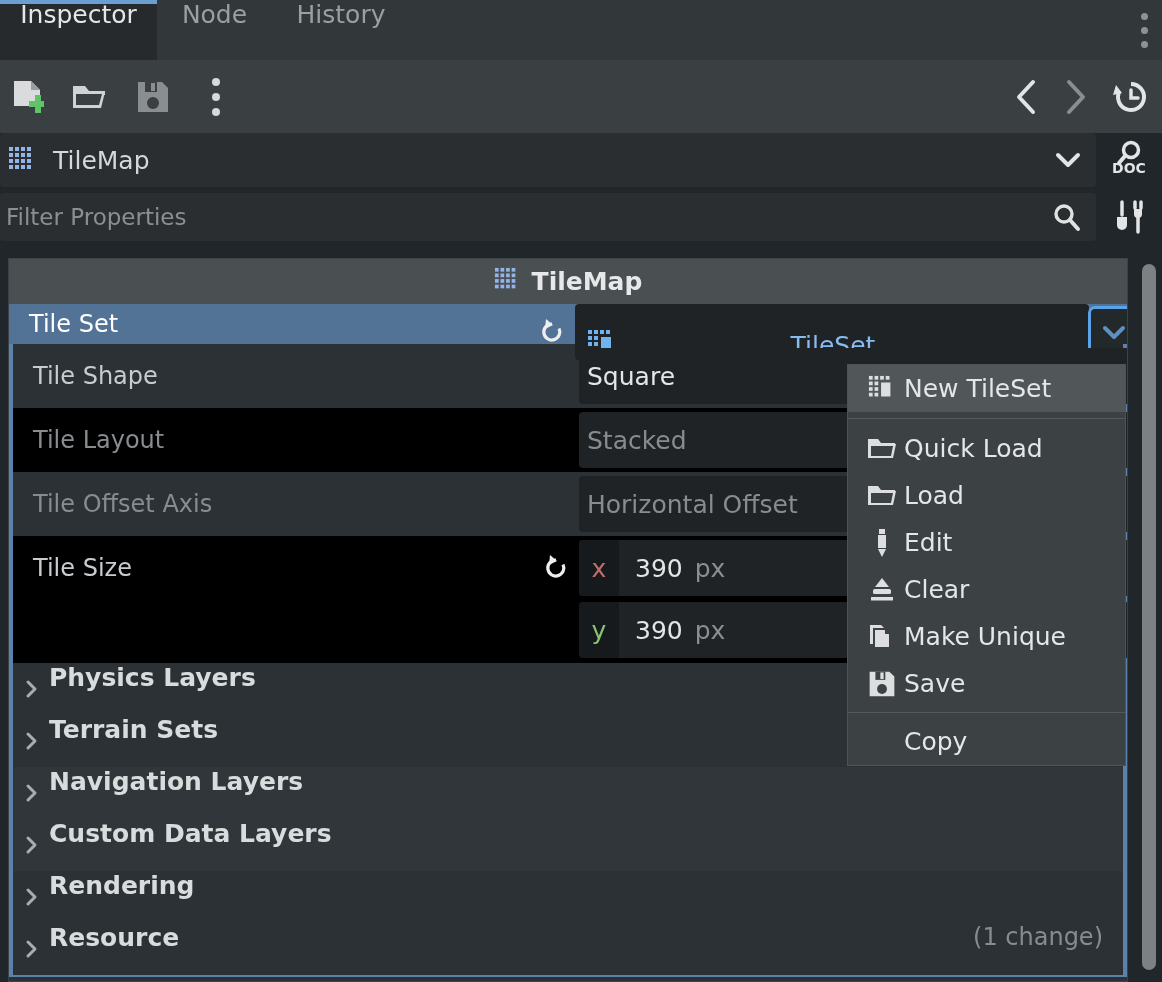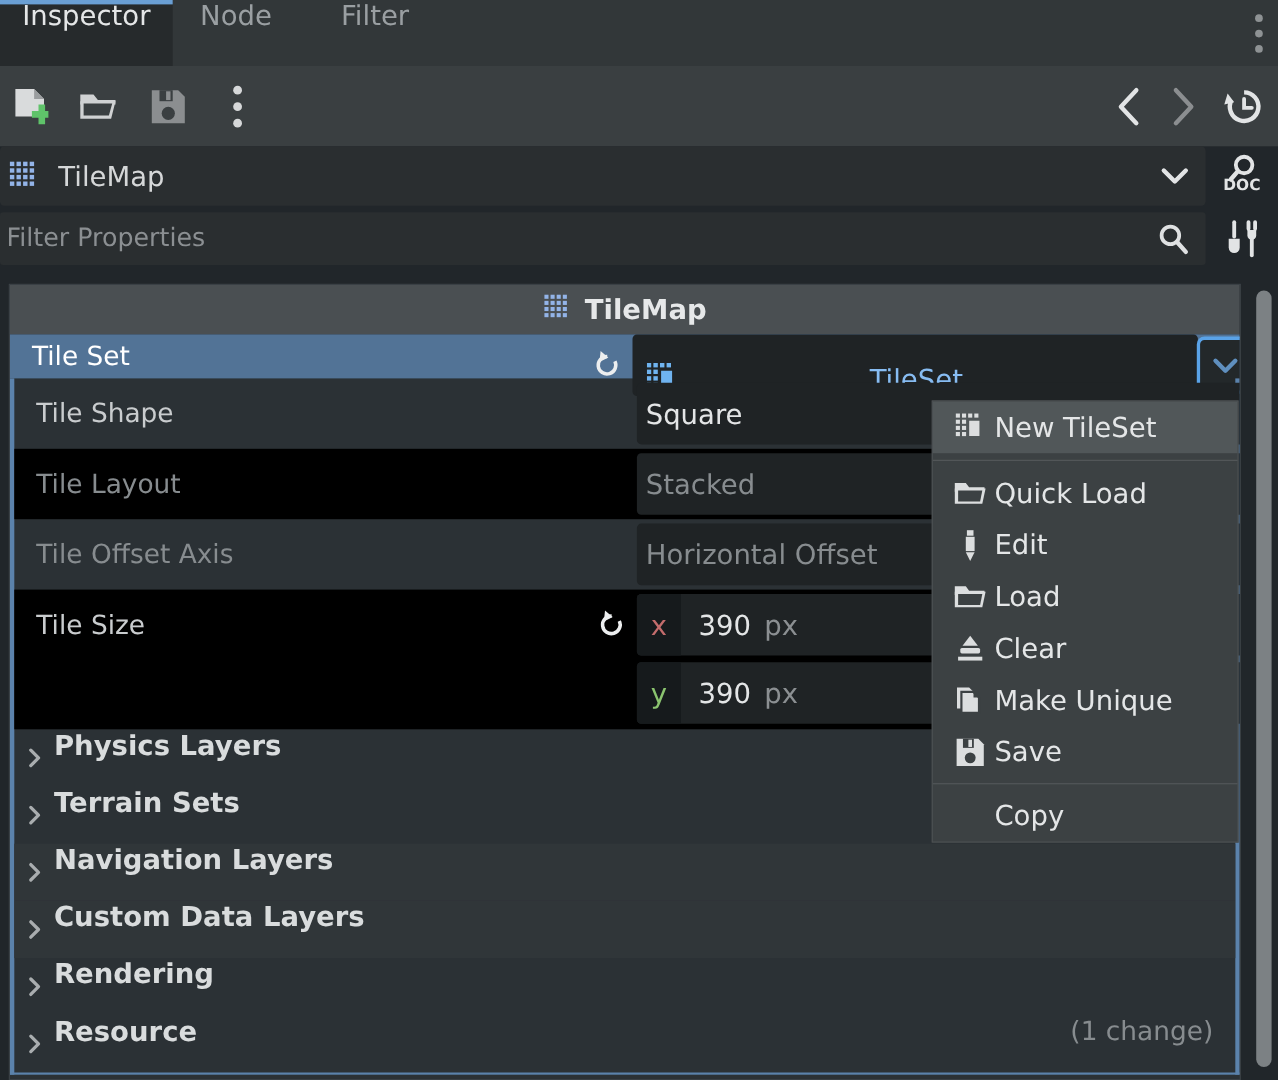--- a/index.html
+++ b/index.html
@@ -123,21 +123,21 @@
 <div class="root">
 
   <div class="tabbar">
     <div class="tab active tab-inspector">
       <span>Inspector</span>
     </div>
     <div class="tab tab-node">
       <span>Node</span>
     </div>
     <div class="tab tab-history">
-      <span>Filter</span>
+      <span>History</span>
     </div>
     <div class="tabdots">
       <i></i>
         <i></i>
         <i></i>
     </div>
   </div>
 
   <div class="toolbar">
 
@@ -458,38 +458,38 @@
           <path d="M1 3 h10 l3 4 h14 v4 H1 Z" fill="#dcdedf"></path>
           <path d="M1 8 h28 l-3 14 H1 Z" fill="#dcdedf"></path>
           <path d="M4 10 h22 l-2 10 H4 Z" fill="#3c4143"></path>
         </svg>
       </span>
       <span class="mtext">Quick Load</span>
     </div>
 
     <div class="mitem">
       <span class="micon">
+        <svg width="30" height="26" viewBox="0 0 30 26">
+          <path d="M1 3 h10 l3 4 h14 v4 H1 Z" fill="#dcdedf"></path>
+          <path d="M1 8 h28 l-3 14 H1 Z" fill="#dcdedf"></path>
+          <path d="M4 10 h22 l-2 10 H4 Z" fill="#3c4143"></path>
+        </svg>
+      </span>
+      <span class="mtext">Load</span>
+    </div>
+
+    <div class="mitem">
+      <span class="micon">
         <svg width="18" height="30" viewBox="0 0 18 30">
           <rect x="6" y="1" width="6" height="5" fill="#dcdedf"></rect>
           <rect x="5" y="7" width="8" height="13" fill="#dcdedf"></rect>
           <path d="M5 21 L9 29 L13 21 Z" fill="#dcdedf"></path>
         </svg>
       </span>
       <span class="mtext">Edit</span>
-    </div>
-
-    <div class="mitem">
-      <span class="micon">
-        <svg width="30" height="26" viewBox="0 0 30 26">
-          <path d="M1 3 h10 l3 4 h14 v4 H1 Z" fill="#dcdedf"></path>
-          <path d="M1 8 h28 l-3 14 H1 Z" fill="#dcdedf"></path>
-          <path d="M4 10 h22 l-2 10 H4 Z" fill="#3c4143"></path>
-        </svg>
-      </span>
-      <span class="mtext">Load</span>
     </div>
 
     <div class="mitem">
       <span class="micon">
         <svg width="28" height="28" viewBox="0 0 28 28">
           <path d="M14 2 L21 11 H7 Z" fill="#dcdedf"></path>
           <rect x="5" y="13" width="18" height="5" rx="1.5" fill="#dcdedf"></rect>
           <rect x="3" y="21" width="22" height="3.5" fill="#dcdedf"></rect>
         </svg>
       </span>

